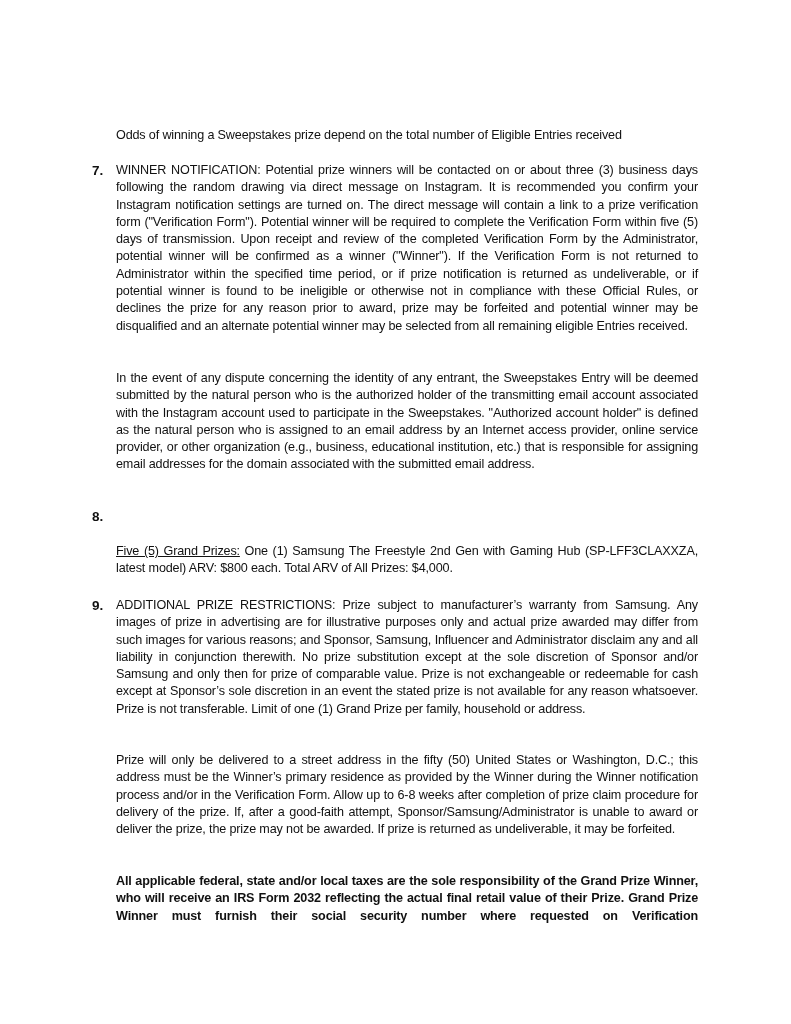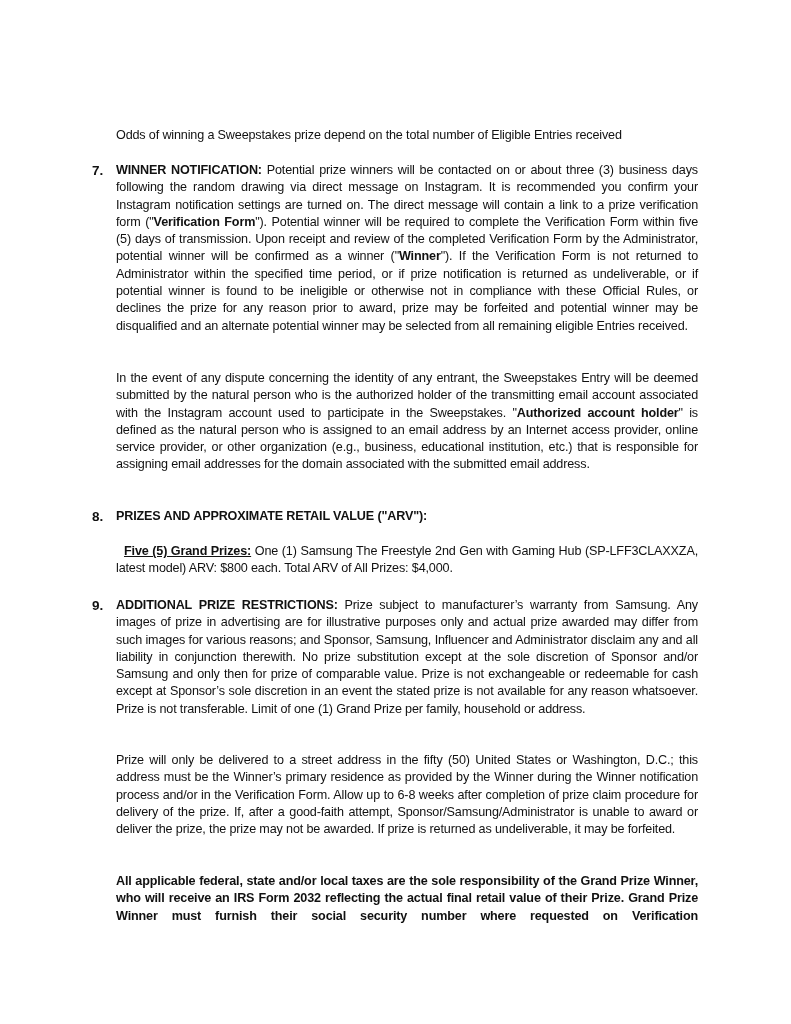--- a/index.html
+++ b/index.html
@@ -3,42 +3,39 @@
 <meta charset="utf-8">
 <style>
   html, body { margin: 0; padding: 0; background: #ffffff; }
   body { width: 791px; height: 1024px; overflow: hidden; position: relative;
          font-family: "Liberation Sans", sans-serif; color: #111; }
   .page { position: absolute; left: 0; top: 16px; width: 791px; height: 1024px; background: #fff; }
   .p { position: absolute; left: 116px; width: 582px; font-size: 12.6px; line-height: 17.3px;
        text-align: justify; letter-spacing: -0.15px; }
   .p.last { text-align-last: left; }
   .num { position: absolute; left: 92px; font-weight: bold; font-size: 13.5px; line-height: 17.3px; }
-  b { font-weight: bold; }
-  u { text-decoration: underline; margin-left: 8px; }
+  b { font-weight: normal; }
+  u { text-decoration: underline; }
 </style>
 </head>
 <body>
 
 <div class="page">
 
   <div class="p last" style="top:111px;">Odds of winning a Sweepstakes prize depend on the total number of Eligible Entries received</div>
 
   <div class="num" style="top:146px;">7.</div>
   <div class="p last" style="top:146px;">
     <b>WINNER NOTIFICATION:</b><span> Potential prize winners will be contacted on or about three (3) business days following the random drawing via direct message on Instagram. It is recommended you confirm your Instagram  notification settings are turned on. The direct message will contain a link to a prize verification form ("</span><b>Verification Form</b><span>"). Potential winner will be required to complete the Verification Form within five (5) days of transmission. Upon receipt and review of the completed Verification Form by the Administrator, potential winner will be confirmed as a winner ("</span><b>Winner</b><span>"). If the Verification Form is not returned to Administrator within the specified time period, or if prize notification is returned as undeliverable, or if potential winner is found to be ineligible or otherwise not in compliance with these Official Rules, or declines the prize for any reason prior to award, prize may be forfeited and potential winner may be disqualified and an alternate potential winner may be selected from all remaining eligible Entries received.</span>
   </div>
   <div class="p last" style="top:354px;">
     <span>In the event of any dispute concerning the identity of any entrant, the Sweepstakes Entry will be deemed submitted by the natural person who is the authorized holder of the transmitting email account associated with the Instagram account used to participate in the Sweepstakes. "</span><b>Authorized account holder</b><span>" is defined as the natural person who is assigned to an email address by an Internet access provider, online service provider, or other organization (e.g., business, educational institution, etc.) that is responsible for assigning email addresses for the domain associated with the submitted email address.</span>
   </div>
 
   <div class="num" style="top:492px;">8.</div>
-  <div class="p last" style="top:492px;">
-    <b>PRIZES AND APPROXIMATE RETAIL VALUE ("ARV"):</b>
-  </div>
   <div class="p last" style="top:527px;">
     <b><u>Five (5) Grand Prizes:</u></b><span> One (1) Samsung The Freestyle 2nd Gen with Gaming Hub (SP-LFF3CLAXXZA, latest model) ARV: $800 each. Total ARV of All Prizes: $4,000.</span>
   </div>
 
   <div class="num" style="top:581px;">9.</div>
   <div class="p last" style="top:581px;">
     <b>ADDITIONAL PRIZE RESTRICTIONS:</b><span> Prize subject to manufacturer’s warranty from Samsung. Any images of prize in advertising are for illustrative purposes only and actual prize awarded may differ from such images for various reasons; and Sponsor, Samsung, Influencer and Administrator disclaim any and all liability in conjunction therewith. No prize substitution except at the sole discretion of Sponsor and/or Samsung and only then for prize of comparable value. Prize is not exchangeable or redeemable for cash except at Sponsor’s sole discretion in an event the stated prize is not available for any reason whatsoever. Prize is not transferable. Limit of one (1) Grand Prize per family, household or address.</span>
   </div>
   <div class="p last" style="top:736px;">Prize will only be delivered to a street address in the fifty (50) United States or Washington, D.C.; this address must be the Winner’s primary residence as provided by the Winner during the Winner notification process and/or in the Verification Form. Allow up to 6-8 weeks after completion of prize claim procedure for delivery of the prize. If, after a good-faith attempt, Sponsor/Samsung/Administrator is unable to award or deliver the prize, the prize may not be awarded. If prize is returned as undeliverable, it may be forfeited.</div>
   <div class="p" style="top:857px; font-weight:bold; text-align-last: justify;">All applicable federal, state and/or local taxes are the sole responsibility of the Grand Prize Winner, who will receive an IRS Form 2032 reflecting the actual final retail value of their Prize. Grand Prize Winner must furnish their social security number where requested on Verification</div>

